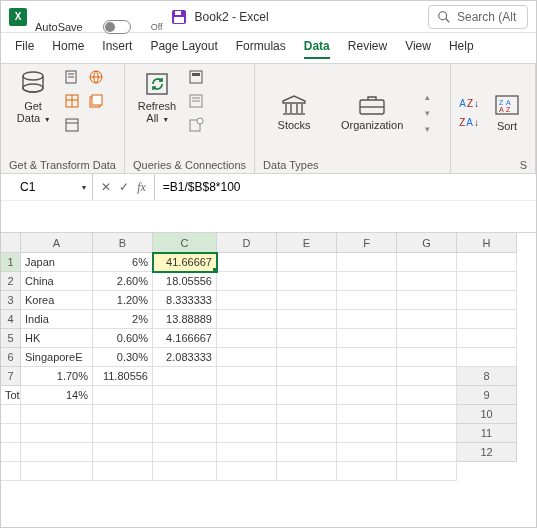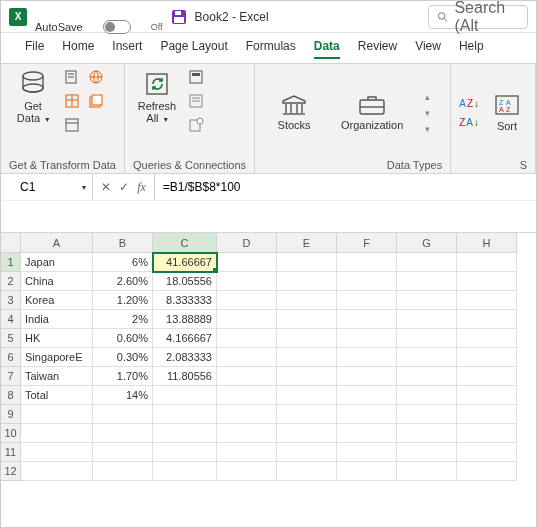--- a/index.html
+++ b/index.html
@@ -8,33 +8,33 @@
   
   .titlebar { display: flex; align-items: center; height: 32px; padding: 0 8px; background: #fff; border-bottom: 1px solid #e0e0e0; gap: 8px; }
   .app-icon { width: 18px; height: 18px; background: #107c41; border-radius: 2px; display:flex; align-items:center; justify-content:center; color:#fff; font-weight:bold; font-size:10px; }
   .autosave { display: flex; align-items: center; gap: 20px; font-size: 11px; margin-top: 20px; }
   .toggle { width: 28px; height: 14px; border: 1px solid #888; border-radius: 7px; position: relative; background:#fff; }
   .toggle::after { content:""; width:10px; height:10px; border-radius:50%; background:#888; position:absolute; left:1px; top:1px; }
   .toggle-label { font-size:9px; color:#666; }
   .save-icon { width:16px; height:16px; }
   .doc-title { font-size: 12px; color:#333; }
   .spacer { flex:1; }
-  .searchbox { display:flex; align-items:center; gap:6px; border:1px solid #ccc; border-radius:4px; padding:3px 8px; width:100px; height:24px; color:#666; font-size:16px; }
+  .searchbox { display:flex; align-items:center; gap:6px; border:1px solid #ccc; border-radius:4px; padding:3px 8px; width:100px; height:24px; color:#666; font-size:12px; }
   .searchbox svg { width:14px; height:14px; }
   
   
-  .menutabs { display:flex; gap:18px; padding: 6px 14px 4px 24px; font-size:12px; border-bottom:1px solid #d4d4d4; }
+  .menutabs { display:flex; gap:18px; padding: 6px 14px 4px 14px; font-size:12px; border-bottom:1px solid #d4d4d4; }
   .menutabs span { padding-bottom:4px; cursor:pointer; }
   .menutabs .active { border-bottom:2px solid #107c41; color:#107c41; font-weight:600; }
   
   
   .ribbon { display:flex; background:#f3f2f1; border-bottom:1px solid #d4d4d4; height:110px; }
   .group { border-right:1px solid #d4d4d4; padding:4px 8px 2px 8px; display:flex; flex-direction:column; justify-content:space-between; }
   .group-body { display:flex; align-items:flex-start; gap:6px; flex:1; }
-  .group-label { text-align:right; font-size:11px; color:#555; padding-top:2px; }
+  .group-label { text-align:left; font-size:11px; color:#555; padding-top:2px; }
   .bigbtn { display:flex; flex-direction:column; align-items:center; justify-content:center; width:48px; padding:2px; gap:2px; cursor:pointer; }
   .bigbtn .lbl { font-size:11px; text-align:center; line-height:1.1; }
   .smallgrid { display:grid; grid-template-columns: 20px 20px; grid-auto-rows:20px; gap:4px; }
   .smallgrid .ic, .iconbtn { width:18px; height:18px; display:flex; align-items:center; justify-content:center; cursor:pointer; }
   .iconcol { display:flex; flex-direction:column; gap:6px; justify-content:center; }
   .dropcaret { font-size:8px; margin-left:2px; }
   .sortcol { display:flex; flex-direction:column; gap:8px; justify-content:center; font-size:10px; }
   .sortab { display:flex; align-items:center; gap:1px; }
   
   
@@ -312,21 +312,20 @@
     <div class="rowhdr">6</div>
     <div class="cell">SingaporeE</div>
     <div class="cell num">0.30%</div>
     <div class="cell num">2.083333</div>
     <div class="cell"></div>
     <div class="cell"></div>
     <div class="cell"></div>
     <div class="cell"></div>
     <div class="cell"></div>
     <div class="rowhdr">7</div>
-    <div class="cell">Taiwan</div>
     <div class="cell num">1.70%</div>
     <div class="cell num">11.80556</div>
     <div class="cell"></div>
     <div class="cell"></div>
     <div class="cell"></div>
     <div class="cell"></div>
     <div class="cell"></div>
     <div class="rowhdr">8</div>
     <div class="cell">Total</div>
     <div class="cell num">14%</div>

